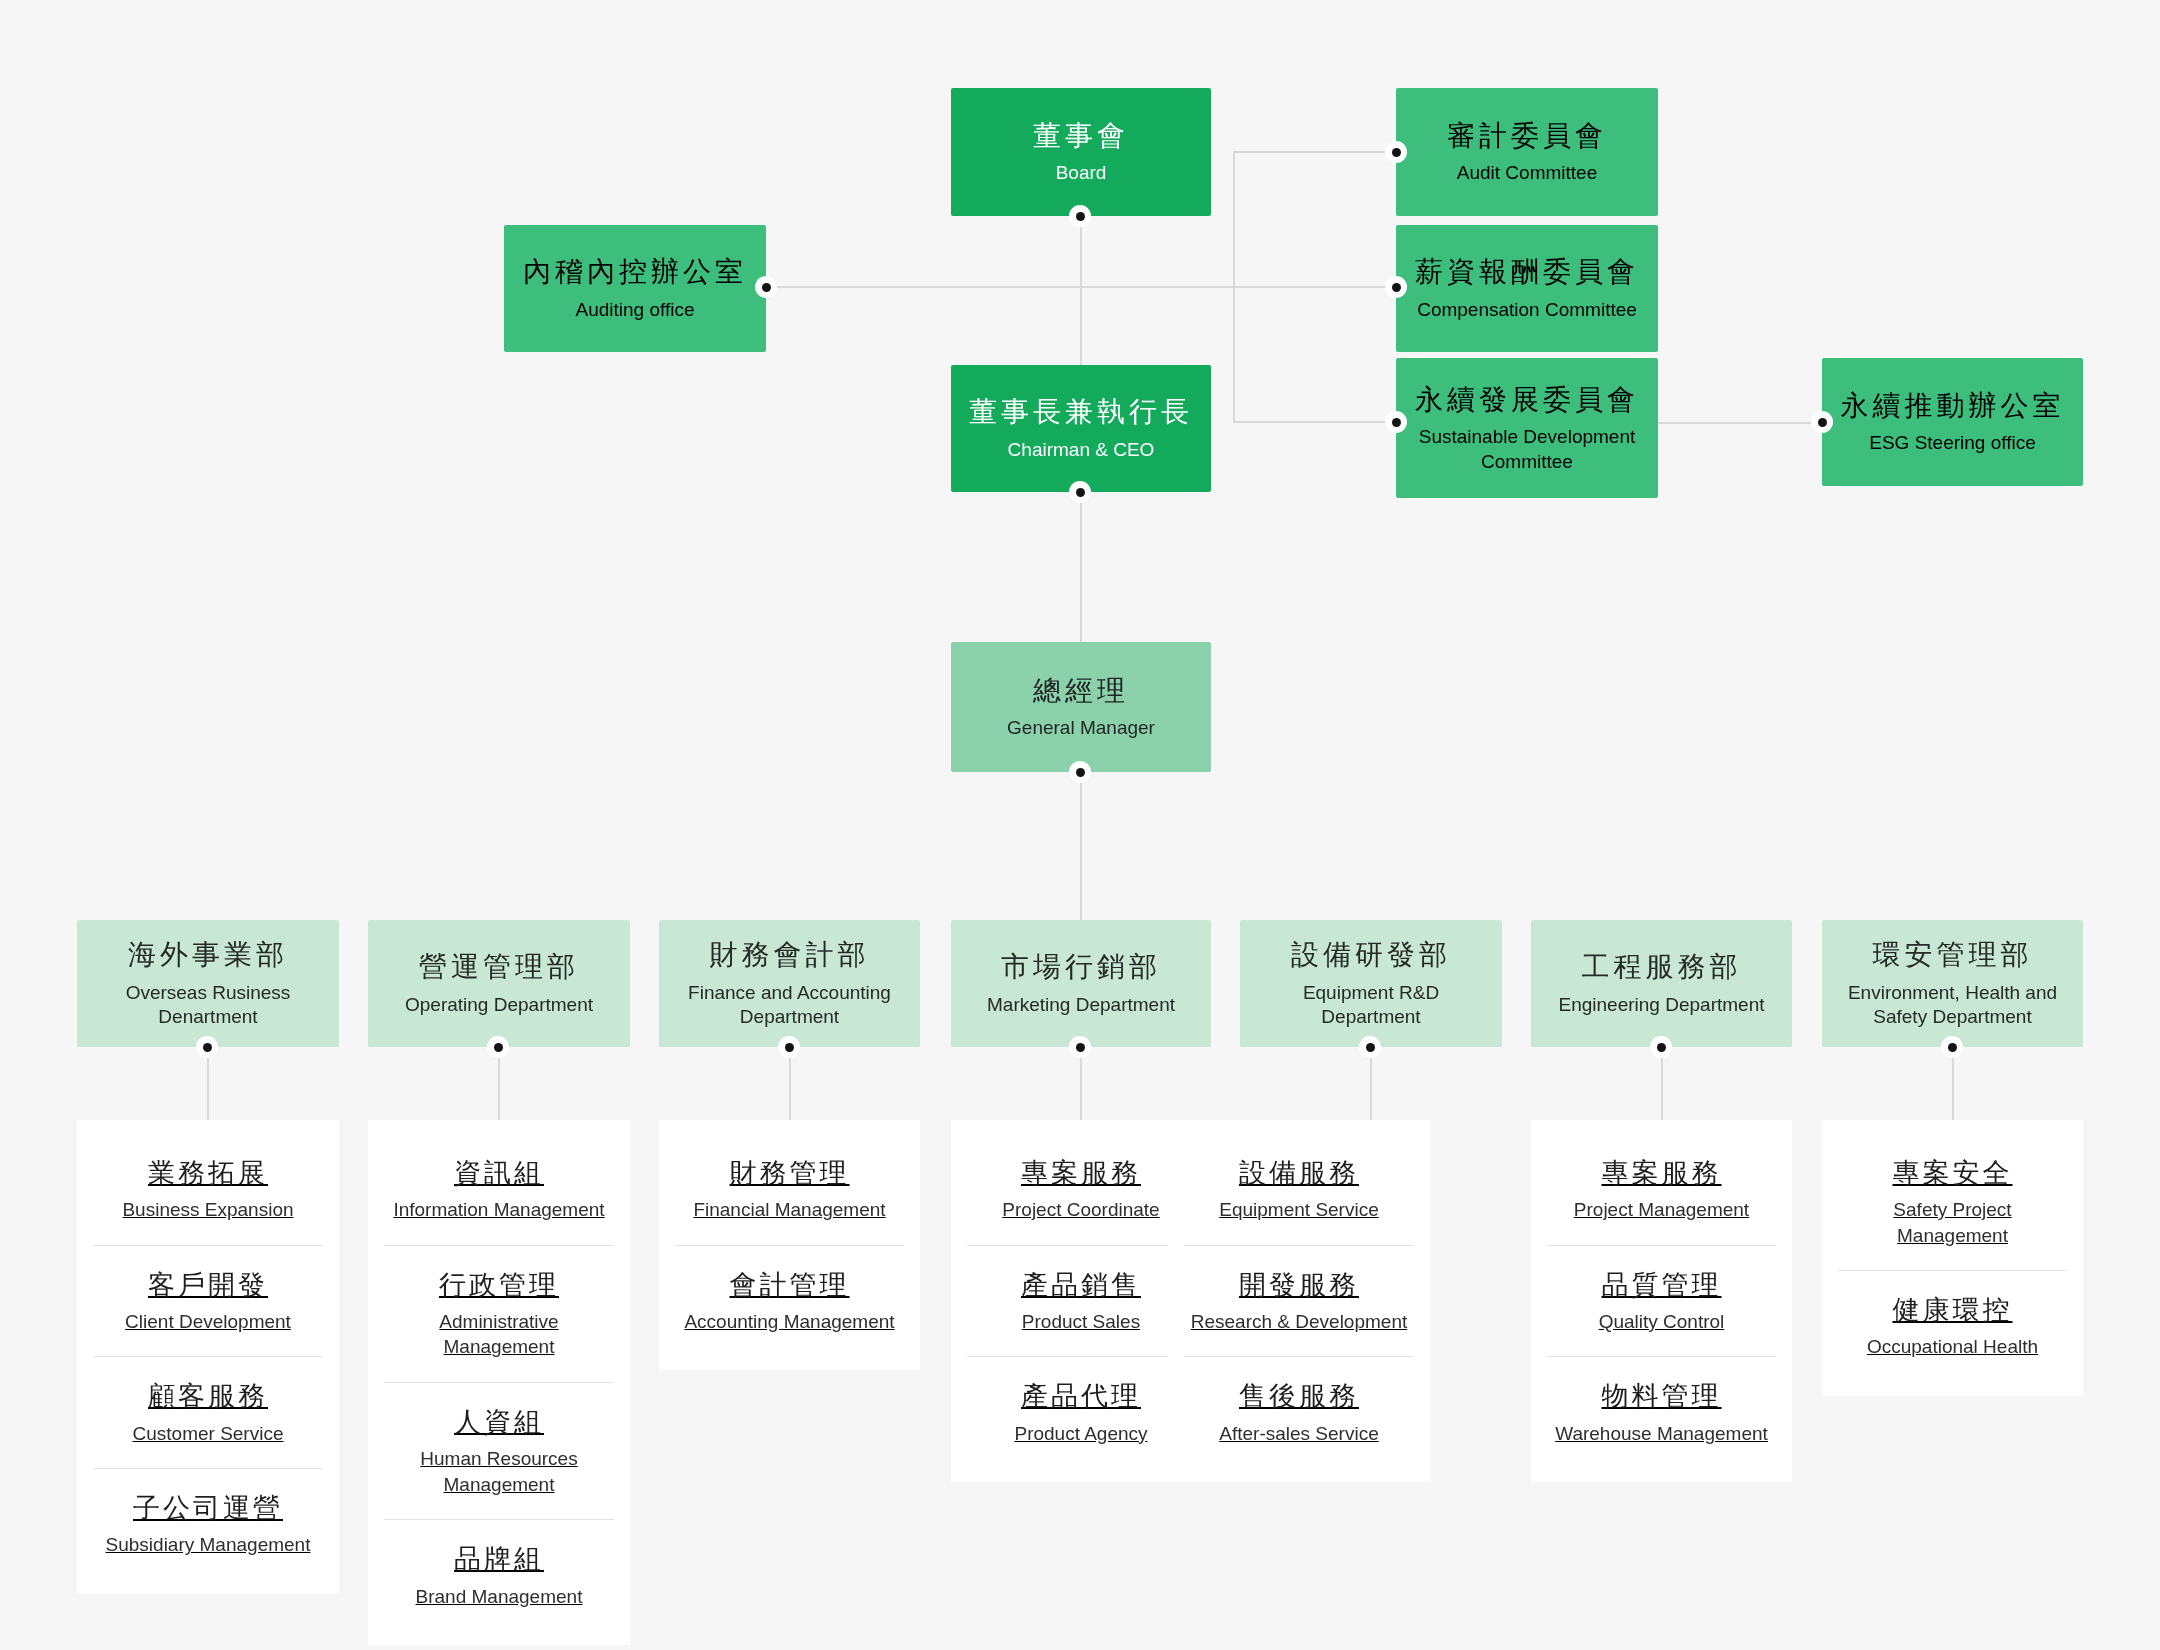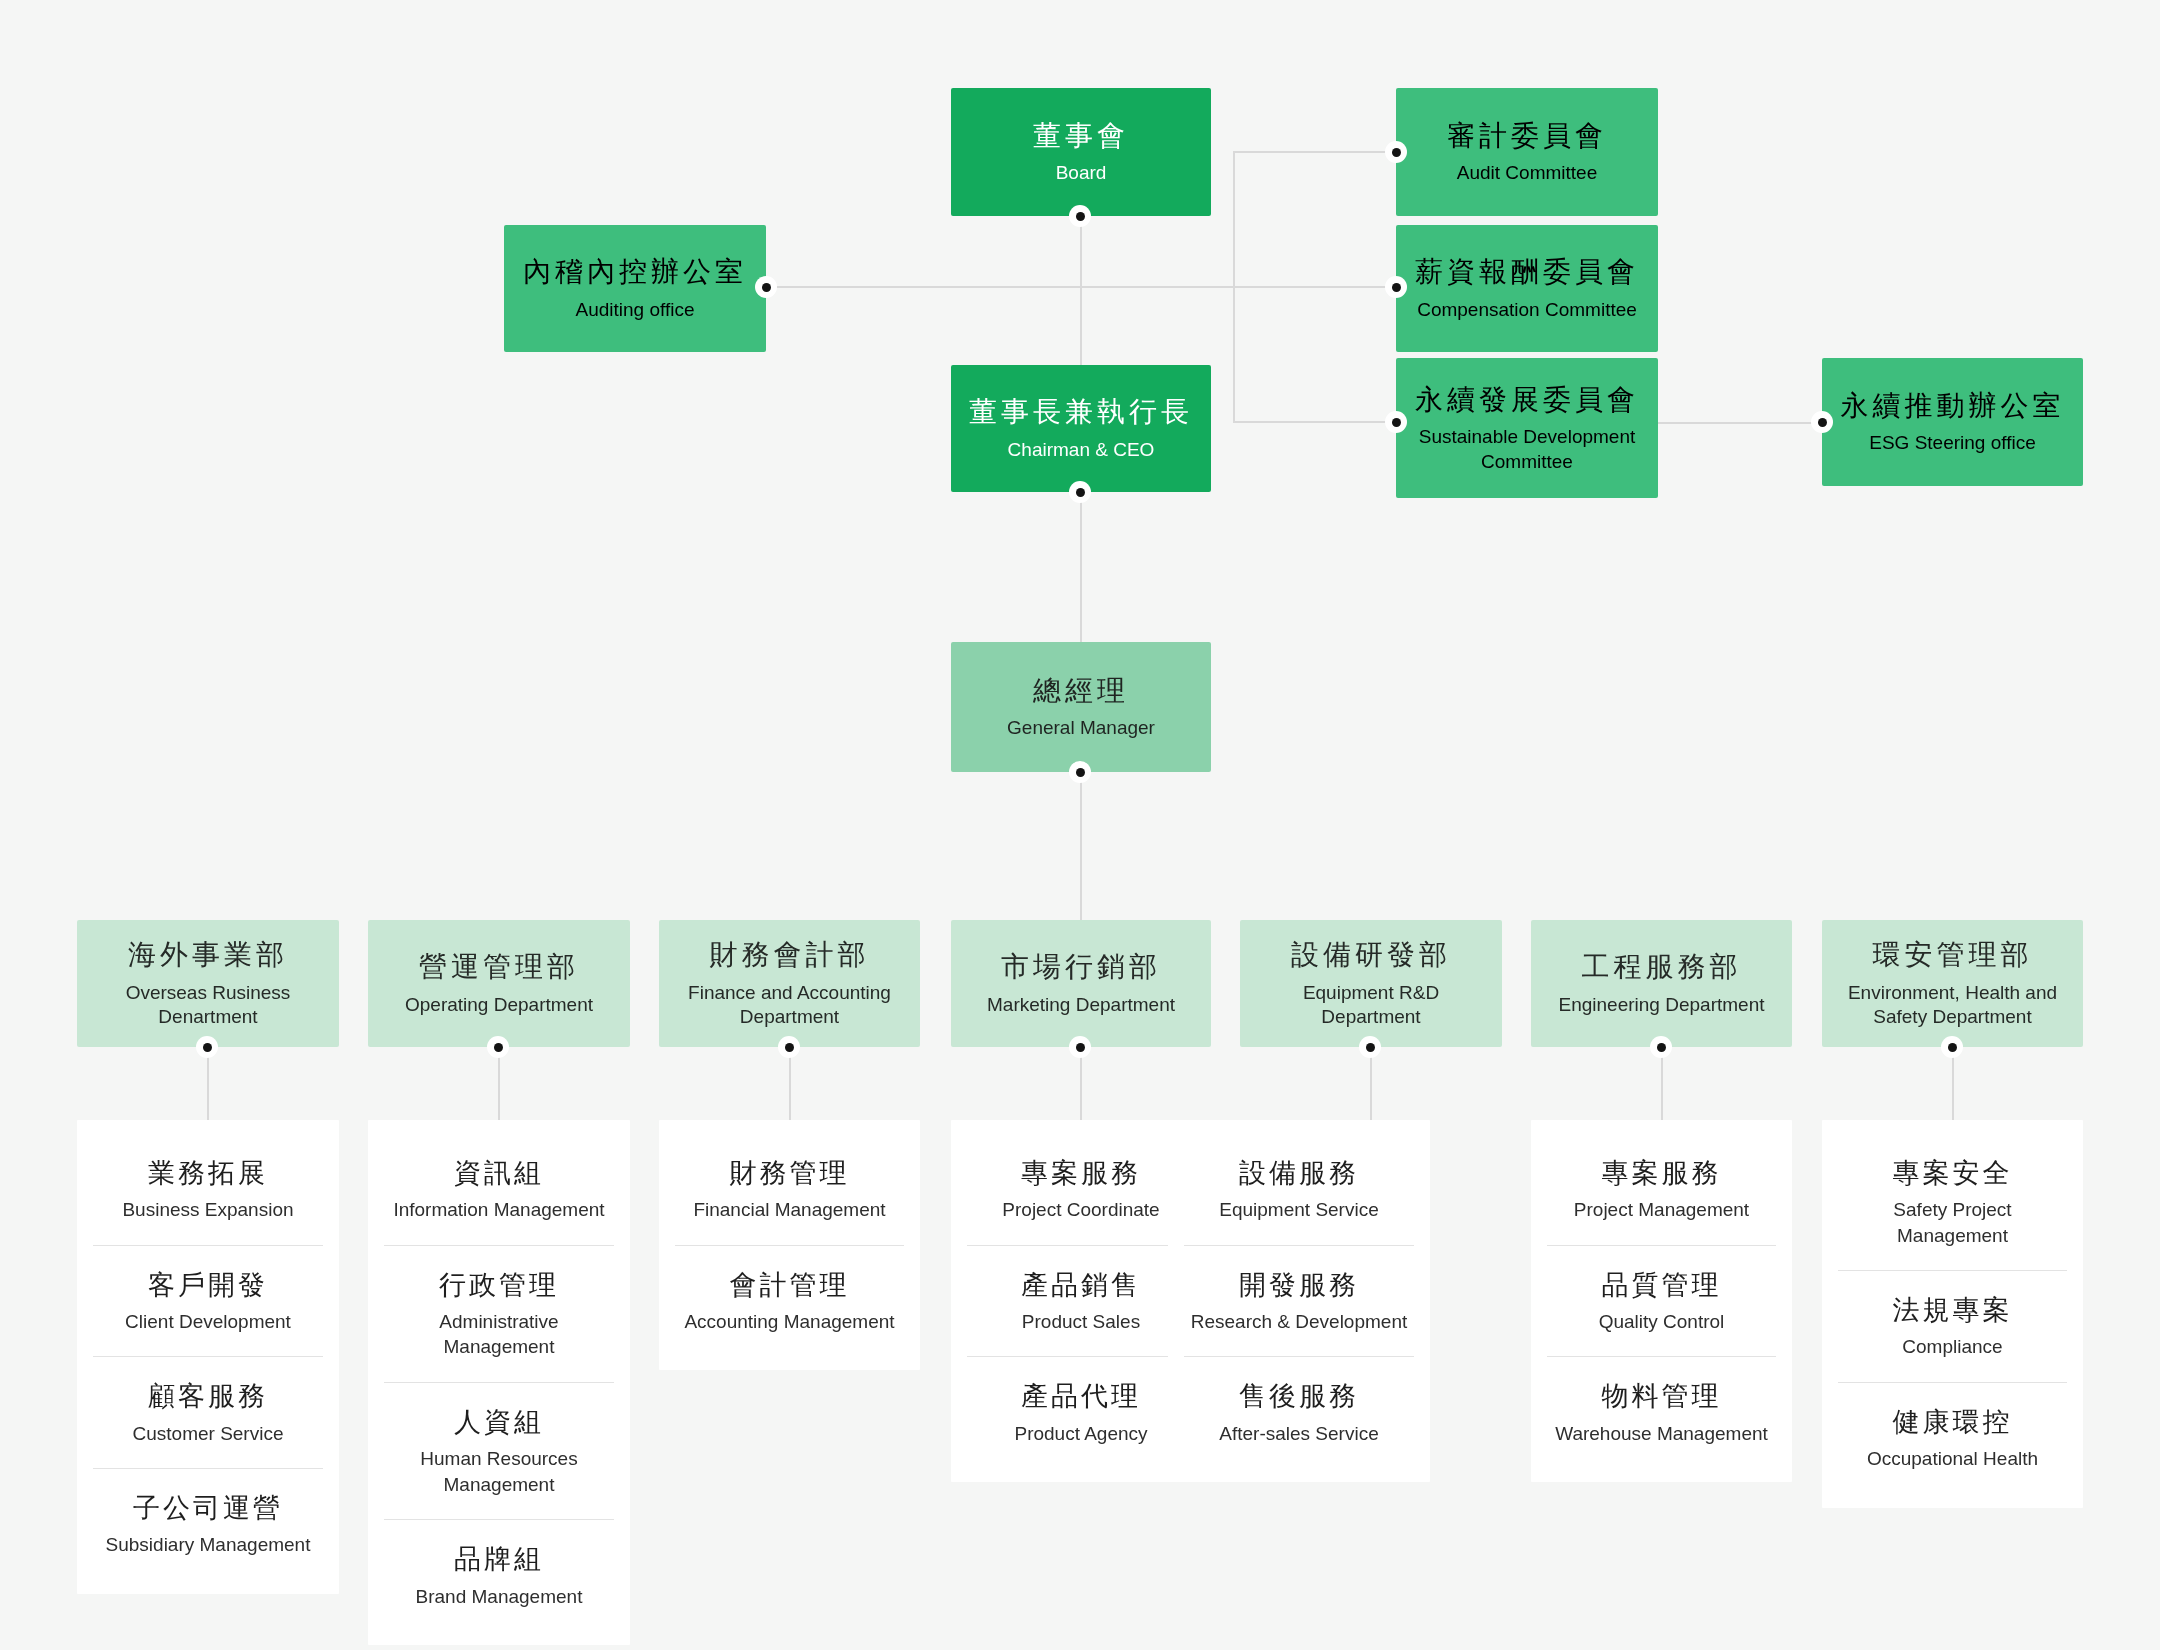--- a/index.html
+++ b/index.html
@@ -25,21 +25,21 @@
   .hline{height:2px;}
   .vline{width:2px;}
   .dot{
     position:absolute;width:22px;height:22px;border-radius:50%;
     background:#FFFFFF;display:flex;align-items:center;justify-content:center;
     z-index:3;
   }
   .dot::after{content:"";width:9px;height:9px;border-radius:50%;background:#141414;}
   .ulist{
     position:absolute;background:#FFFFFF;box-sizing:border-box;
-    padding:14px 16px;border-radius:1px;
+    padding:14px 16px;border-radius:1px;text-decoration:underline;
   }
   .unit{text-align:center;padding:22px 0;}
   .unit + .unit{border-top:1px solid #E3E3E3;}
   .unit .zh{font-size:27px;letter-spacing:3px;color:#1E1E1E;line-height:1.3;}
   .unit .en{font-size:19px;color:#2E2E2E;line-height:1.35;margin-top:6px;}
 </style>
 </head>
 <body>
 
 <div class="vline" style="left:1080px;top:216px;height:149px"></div>
@@ -236,20 +236,16 @@
     <div class="en">Warehouse Management</div>
   </div>
 </div>
 
 <div class="ulist" style="left:1822px;top:1120px;width:261px">
   <div class="unit">
     <div class="zh">專案安全</div>
     <div class="en">Safety Project Management</div>
   </div>
   <div class="unit">
-    <div class="zh">法規專案</div>
-    <div class="en">Compliance</div>
-  </div>
-  <div class="unit">
     <div class="zh">健康環控</div>
     <div class="en">Occupational Health</div>
   </div>
 </div>
 
 </body></html>

